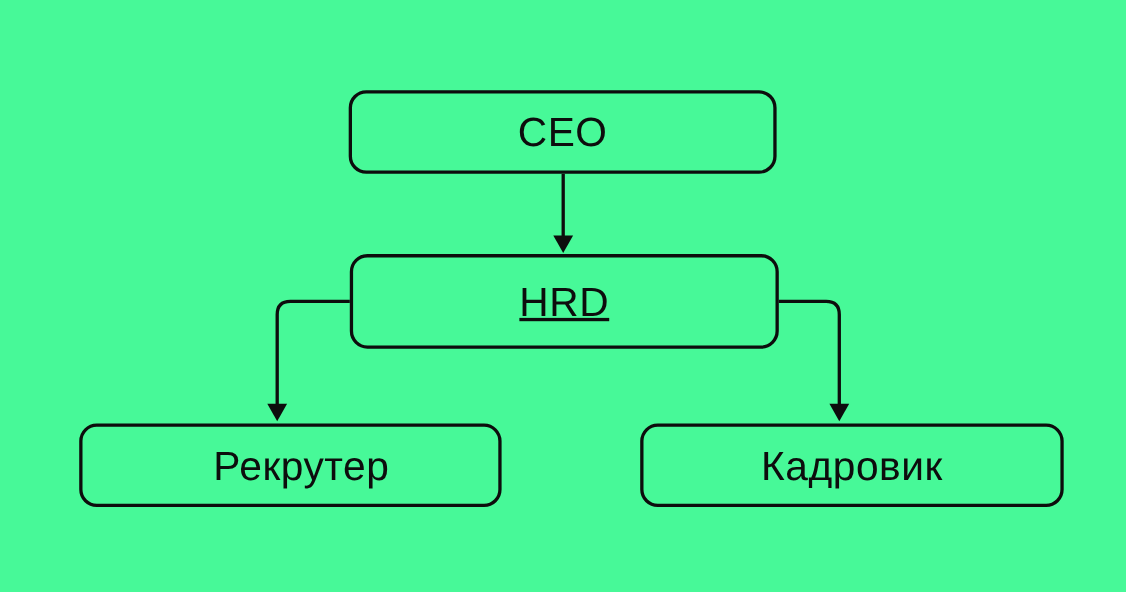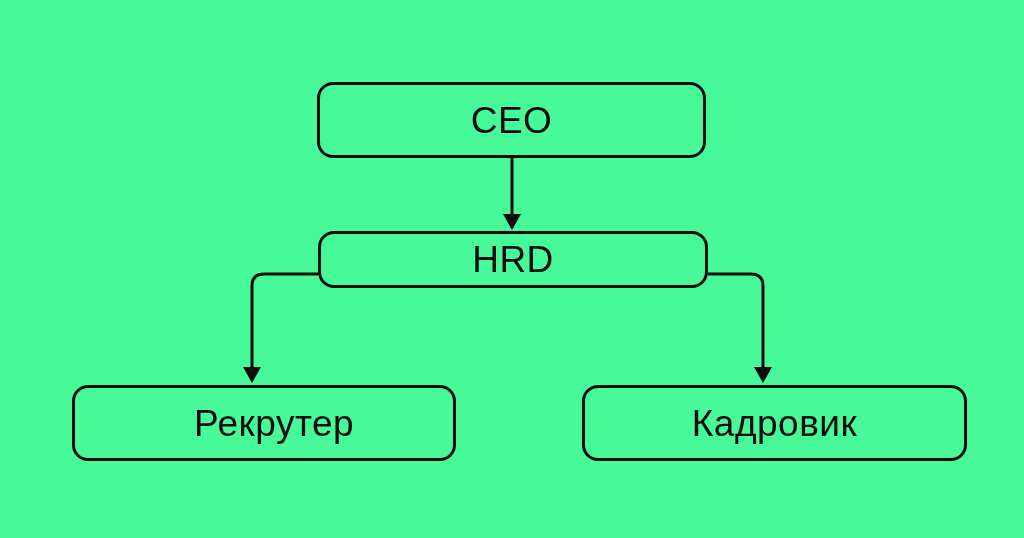--- a/index.html
+++ b/index.html
@@ -31,21 +31,21 @@
     display: flex;
     align-items: center;
     justify-content: center;
     color: var(--line);
     font-size: 37px;
     line-height: 1;
     letter-spacing: 0.5px;
     white-space: nowrap;
   }
   .node-ceo      { left: 317px; top:  82px; width: 389px; height: 76px; }
-  .node-hrd      { left: 318px; top: 231px; width: 390px; height: 57px; }
+  .node-hrd      { left: 318px; top: 231px; width: 390px; height: 86px; text-decoration: underline; }
   .node-recruiter{ left:  72px; top: 385px; width: 384px; height: 76px; padding-left: 20px; }
   .node-kadrovik { left: 582px; top: 385px; width: 385px; height: 76px; }
   .edges {
     position: absolute;
     left: 0; top: 0;
     width: 1024px;
     height: 538px;
     pointer-events: none;
   }
   .edges path { stroke: var(--line); stroke-width: 3; fill: none; }

